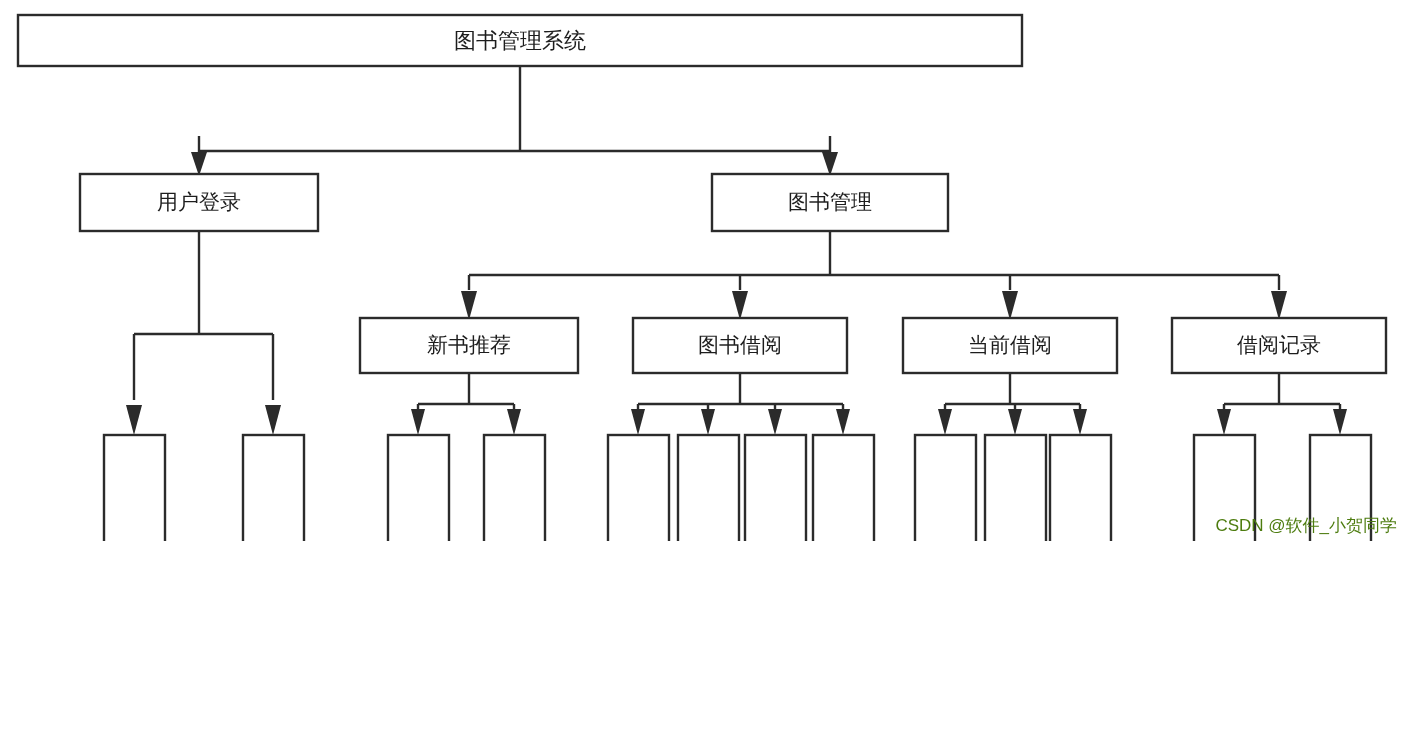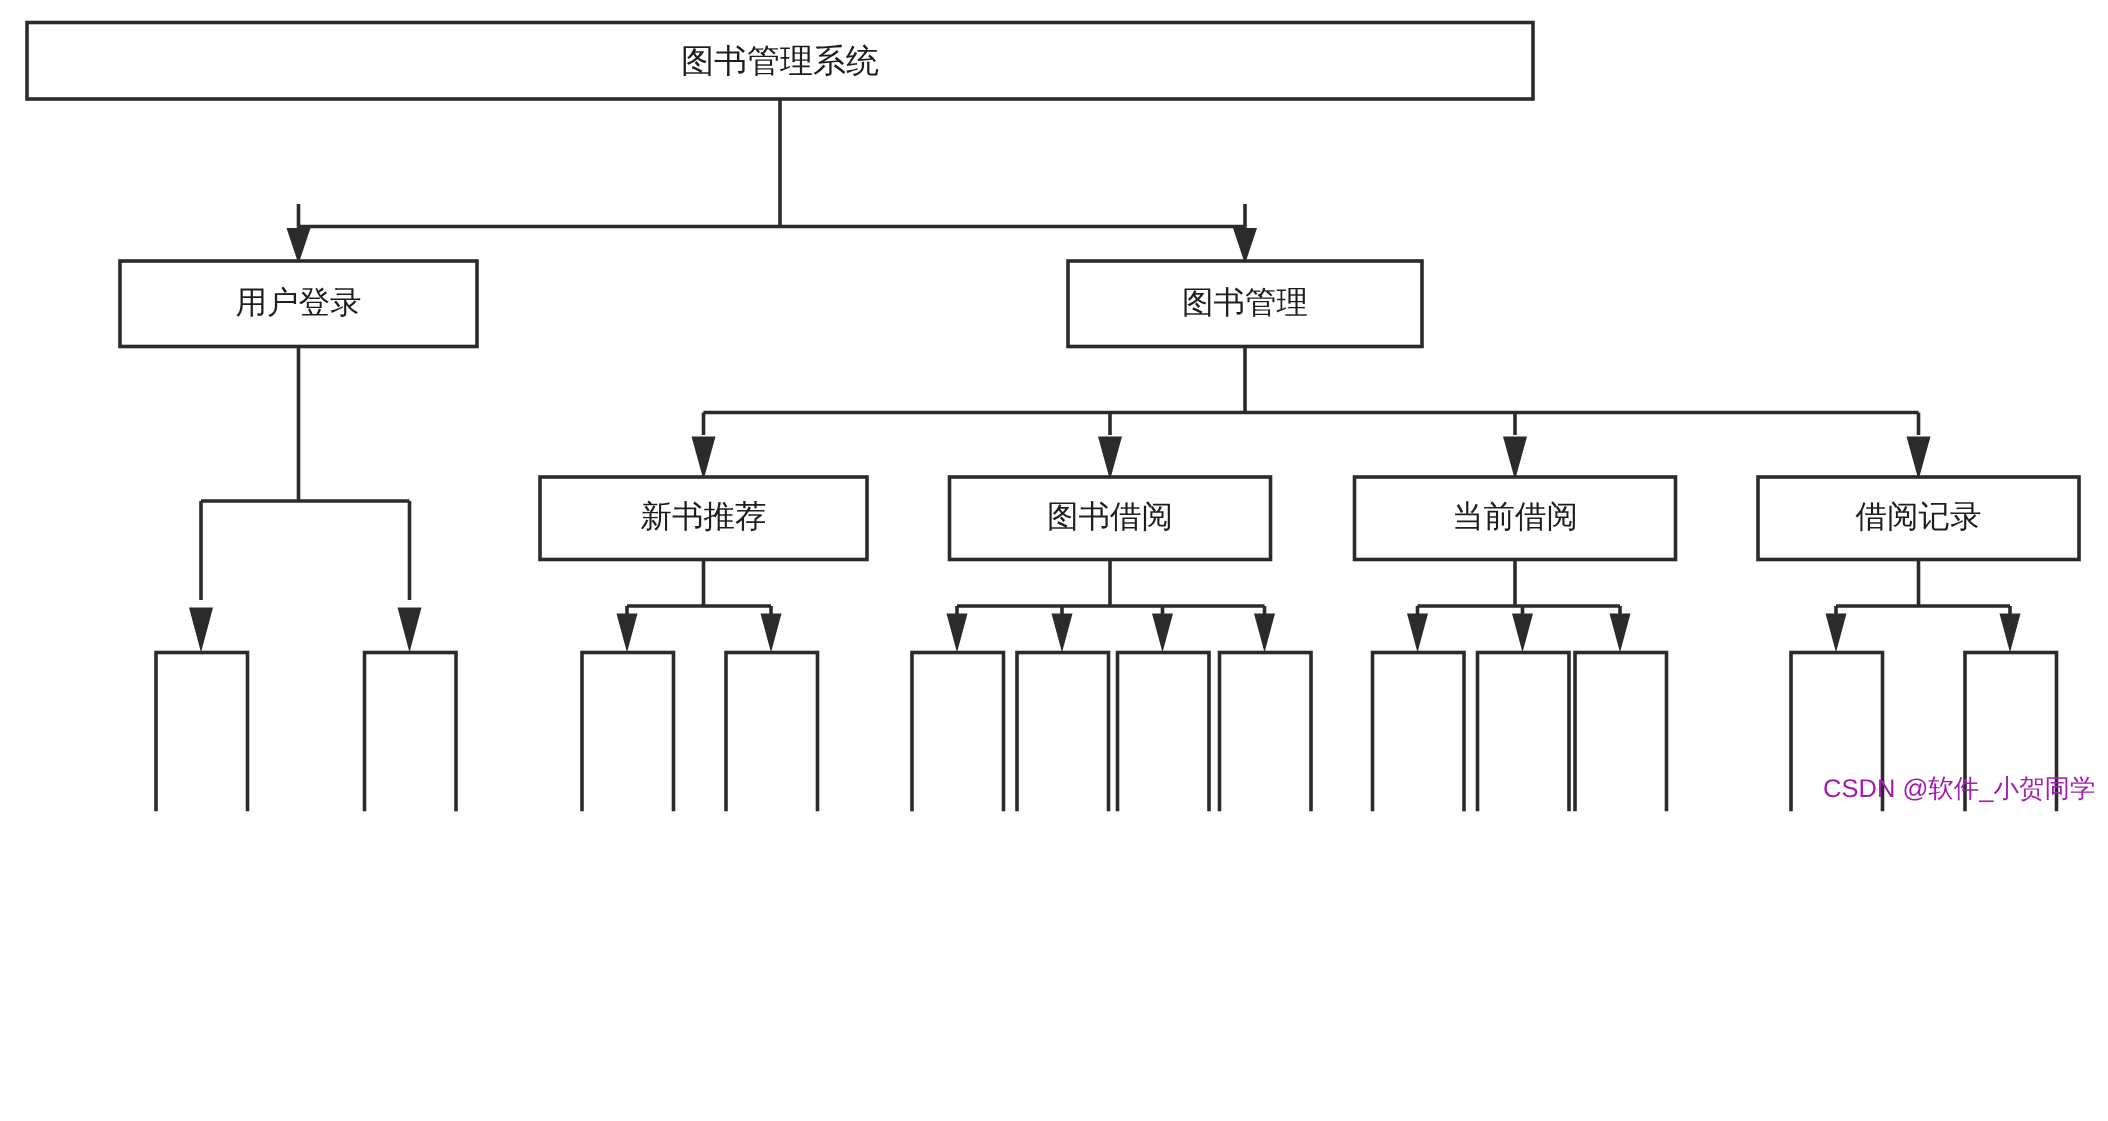--- a/index.html
+++ b/index.html
@@ -68,21 +68,21 @@
     text-align: center;
     pointer-events: none;
     user-select: none;
   }
   #watermark {
     position: absolute;
     right: 8px;
     bottom: 4px;
     font-family: "Liberation Sans", "DejaVu Sans", sans-serif;
     font-size: 17px;
-    color: #a21caf;
+    color: #4d7c0f;
     white-space: nowrap;
     user-select: none;
   }
 </style>
 </head>
 <body>
 
 <div id="diagram-root">
 
   <svg id="flow-svg" viewBox="0 0 1405 747">

